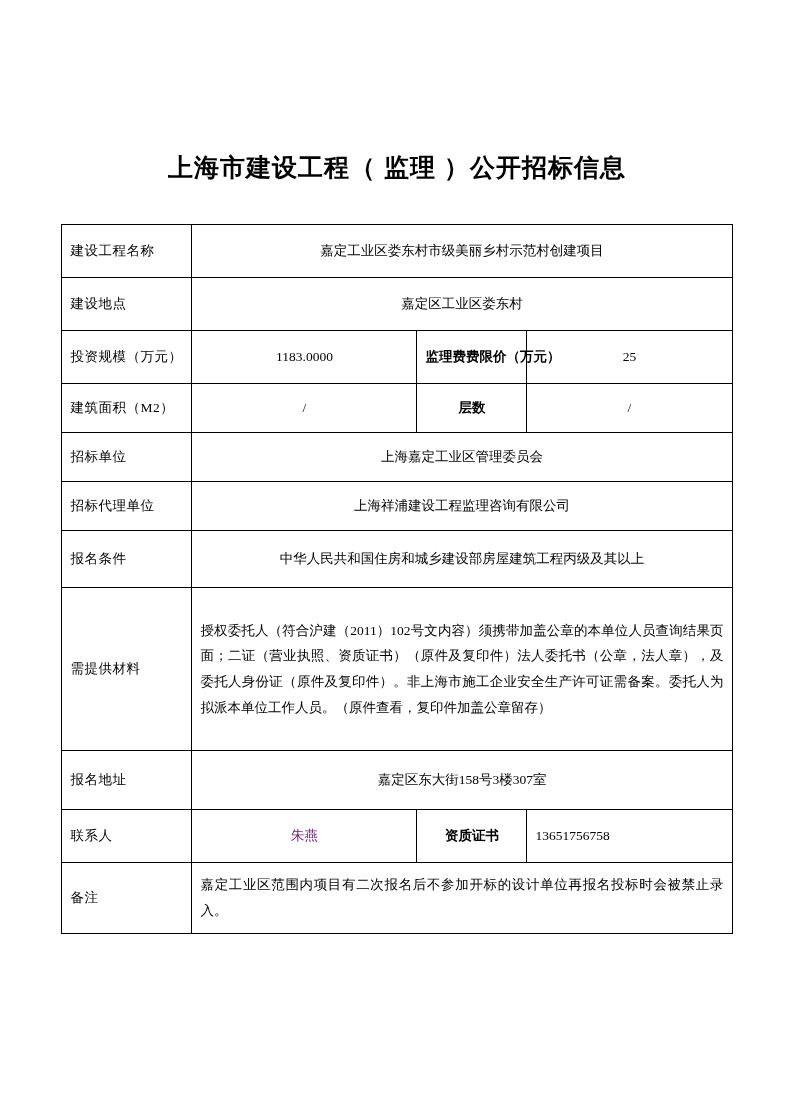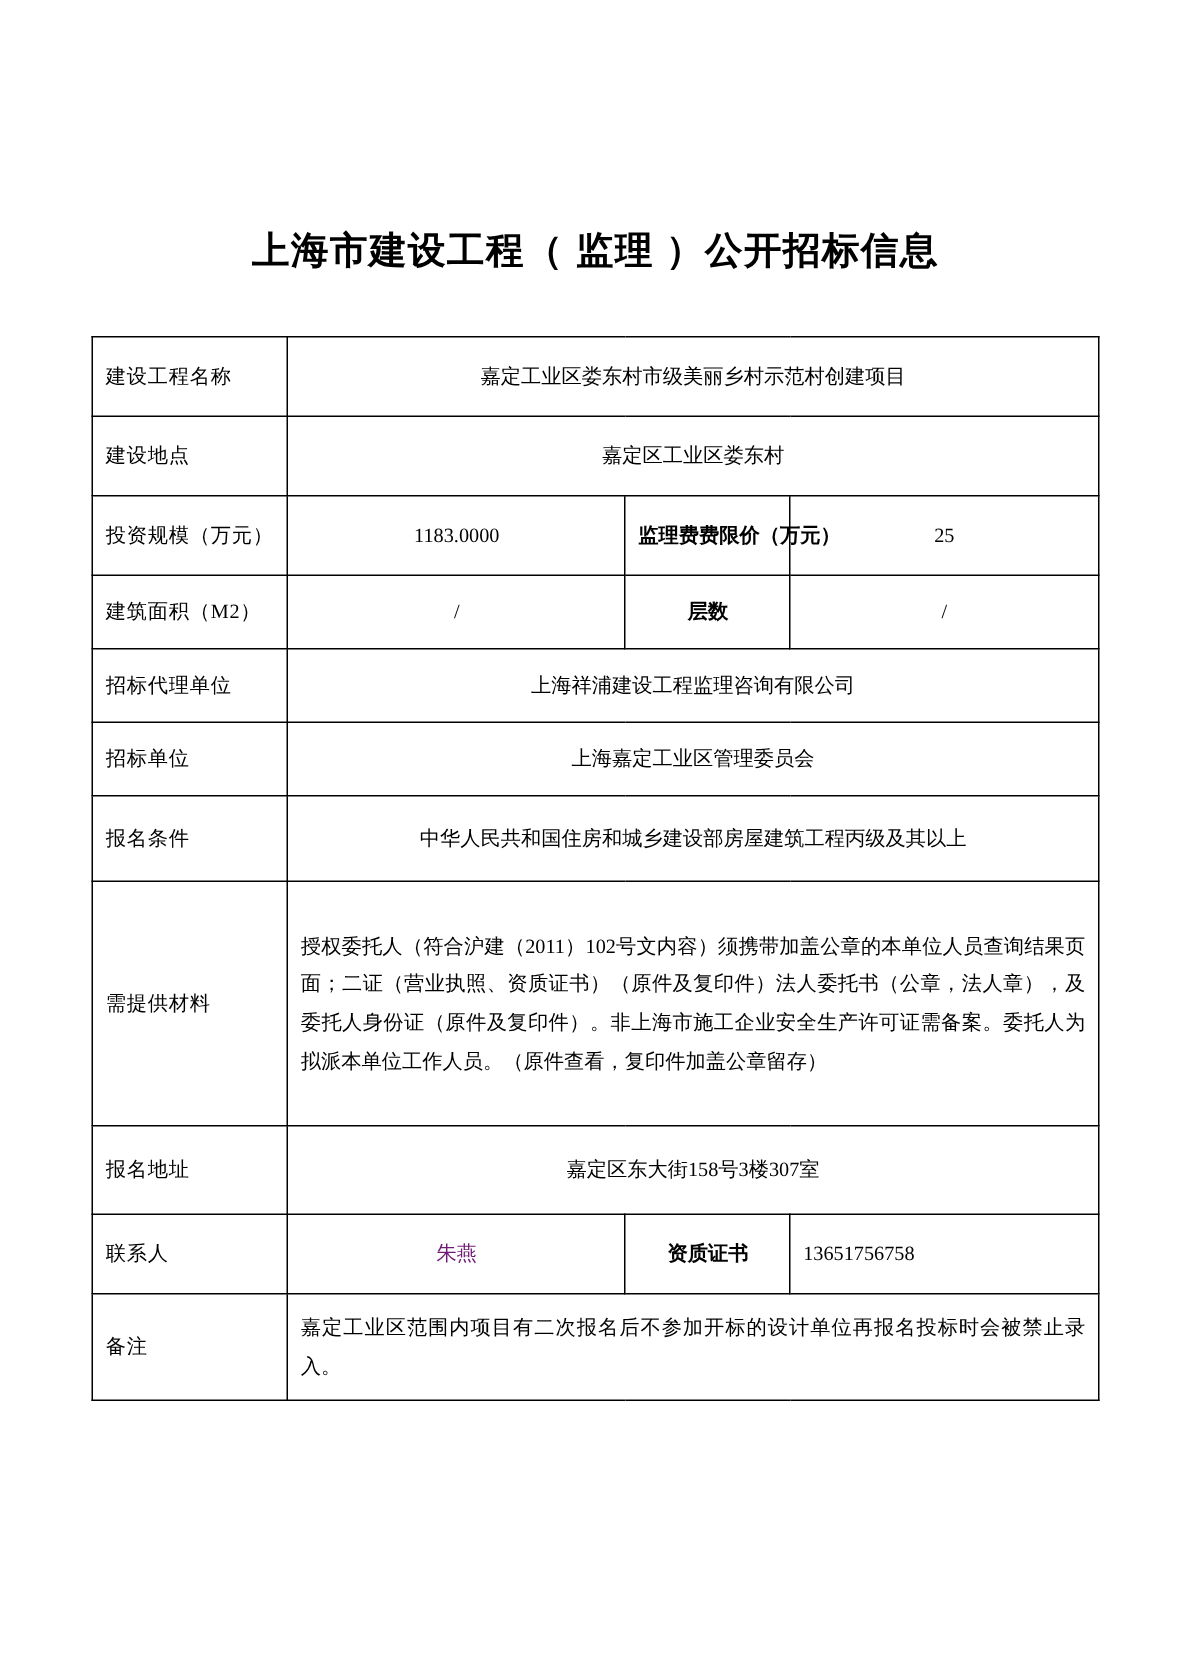--- a/index.html
+++ b/index.html
@@ -100,26 +100,26 @@
         <td class="lbl-mid ctr">监理费费限价（万元）</td>
         <td class="ctr">25</td>
       </tr>
       <tr class="row-h-36">
         <td class="lbl">建筑面积（M2）</td>
         <td class="ctr">/</td>
         <td class="lbl-mid ctr">层数</td>
         <td class="ctr">/</td>
       </tr>
       <tr class="row-h-36">
+        <td class="lbl">招标单位</td>
+        <td class="ctr" colspan="3">上海嘉定工业区管理委员会</td>
+      </tr>
+      <tr class="row-h-36">
         <td class="lbl">招标代理单位</td>
         <td class="ctr" colspan="3">上海祥浦建设工程监理咨询有限公司</td>
-      </tr>
-      <tr class="row-h-36">
-        <td class="lbl">招标单位</td>
-        <td class="ctr" colspan="3">上海嘉定工业区管理委员会</td>
       </tr>
       <tr>
         <td class="lbl" style="height:44px">报名条件</td>
         <td class="ctr" colspan="3">中华人民共和国住房和城乡建设部房屋建筑工程丙级及其以上</td>
       </tr>
       <tr>
         <td class="lbl">需提供材料</td>
         <td class="just cell-tall" colspan="3">授权委托人（符合沪建（2011）102号文内容）须携带加盖公章的本单位人员查询结果页面；二证（营业执照、资质证书）（原件及复印件）法人委托书（公章，法人章），及委托人身份证（原件及复印件）。非上海市施工企业安全生产许可证需备案。委托人为拟派本单位工作人员。（原件查看，复印件加盖公章留存）</td>
       </tr>
       <tr>

